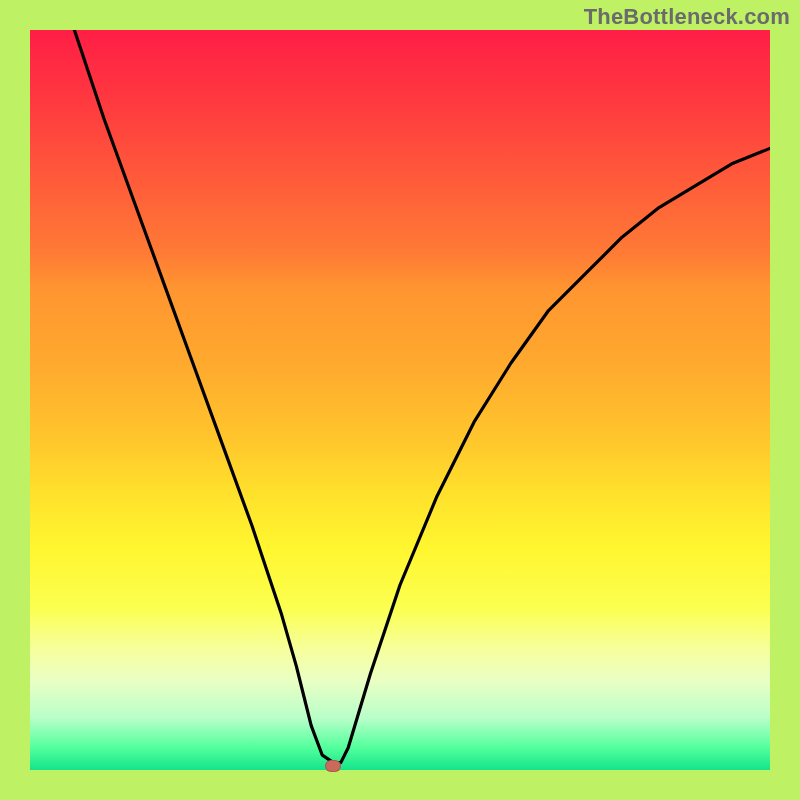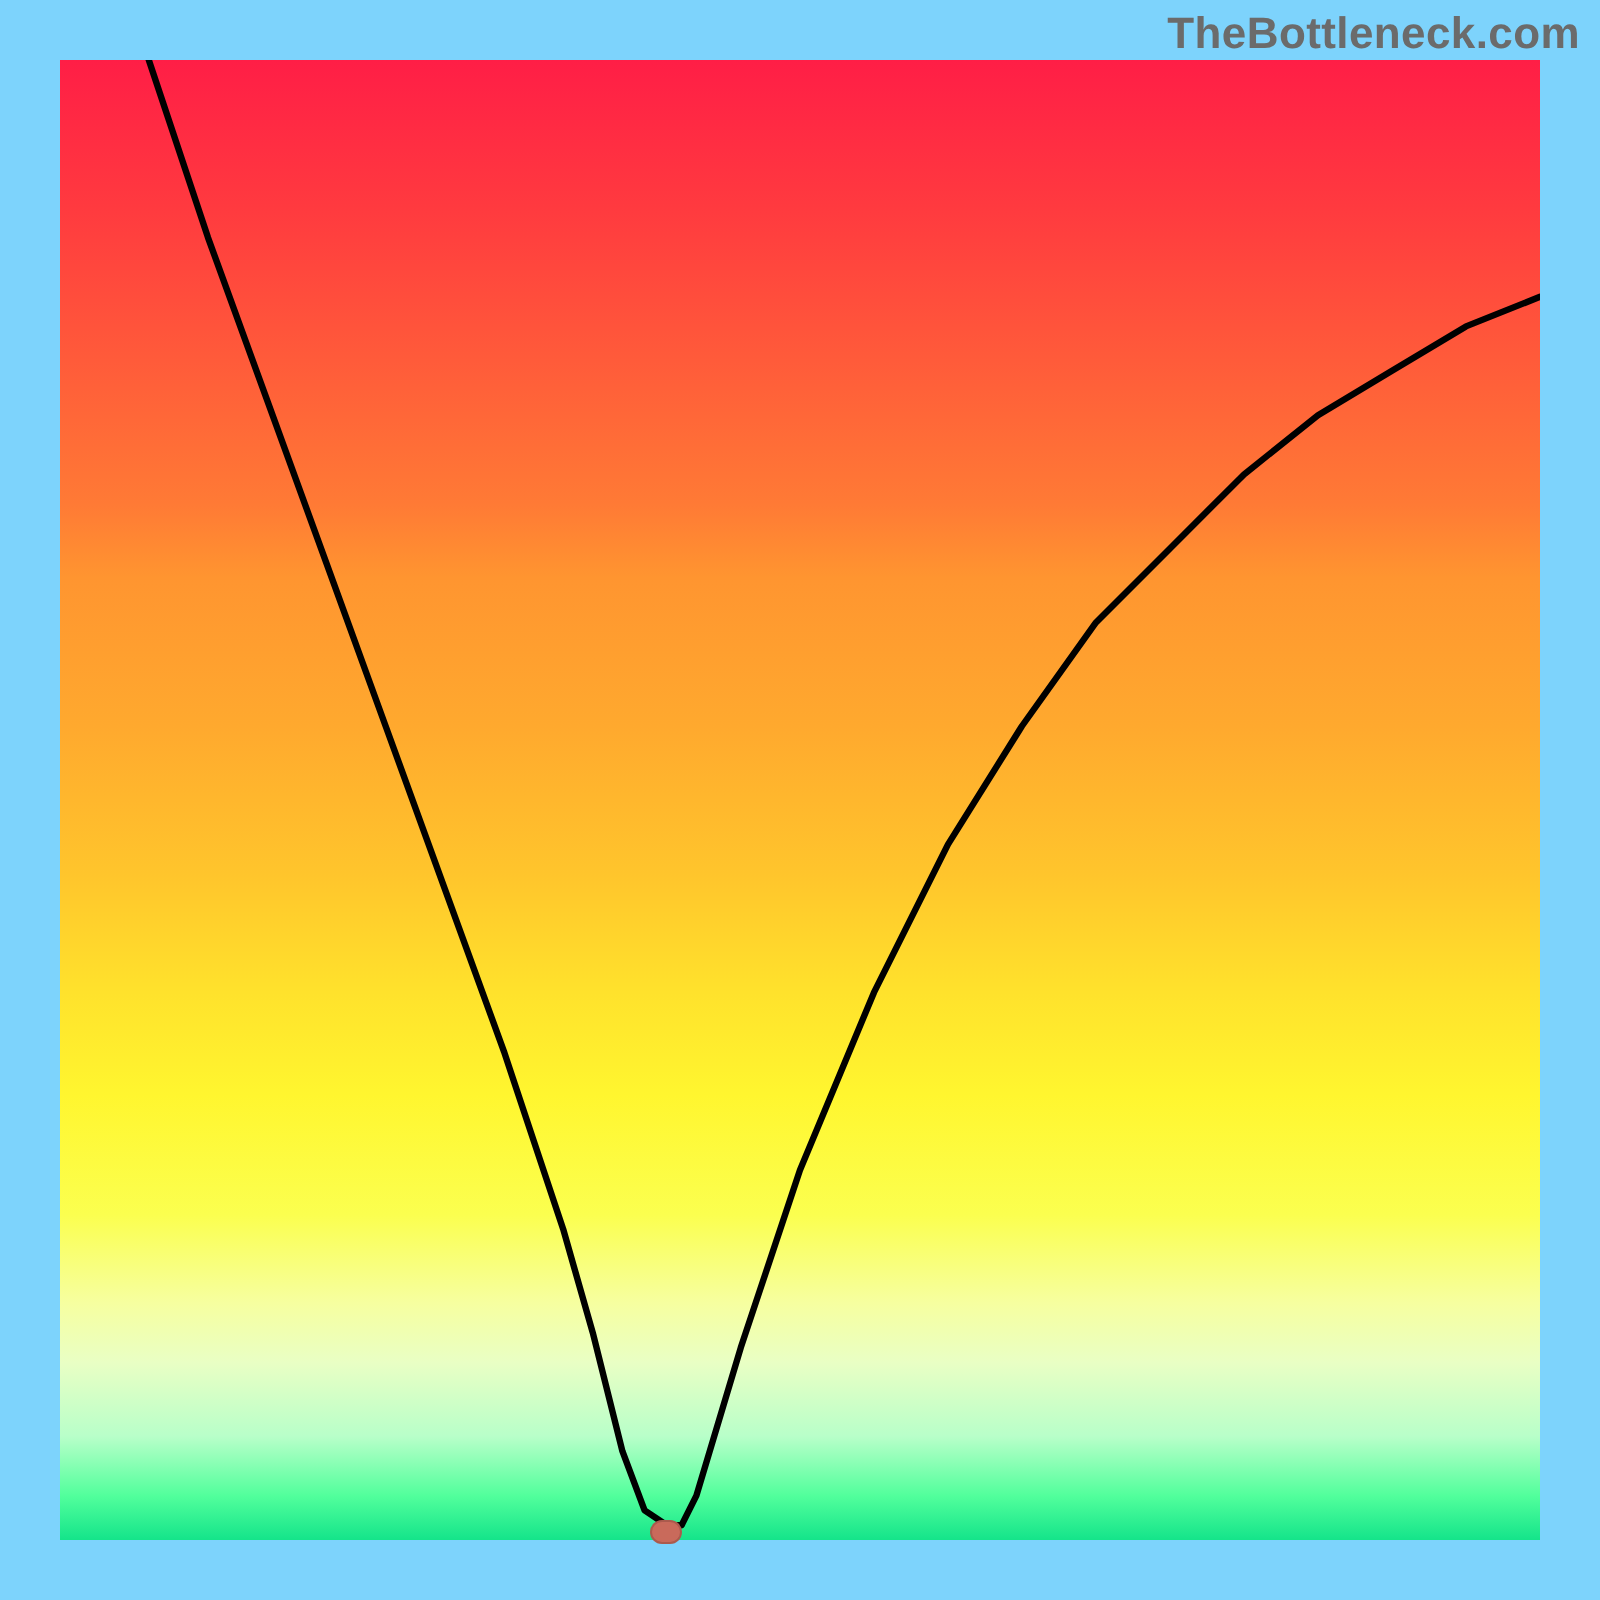--- a/index.html
+++ b/index.html
@@ -1,16 +1,16 @@
 <!DOCTYPE html>
 <html><head>
 <meta charset="utf-8">
 <style>
   html,body{margin:0;padding:0;width:800px;height:800px;overflow:hidden;background:#000;}
-  .frame{position:absolute;left:0;top:0;width:800px;height:800px;background:#7dd3fc;}
+  .frame{position:absolute;left:0;top:0;width:800px;height:800px;background:#bef264;}
   .plot{position:absolute;left:30px;top:30px;width:740px;height:740px;}
   .grad{position:absolute;left:0;top:0;width:100%;height:100%;
         background:linear-gradient(to bottom,
           #ff1e46 0%,
           #ff3a3f 10%,
           #ff5a3a 20%,
           #ff7a35 30%,
           #ff9530 35%,
           #ffa92e 45%,
           #ffc52c 55%,

